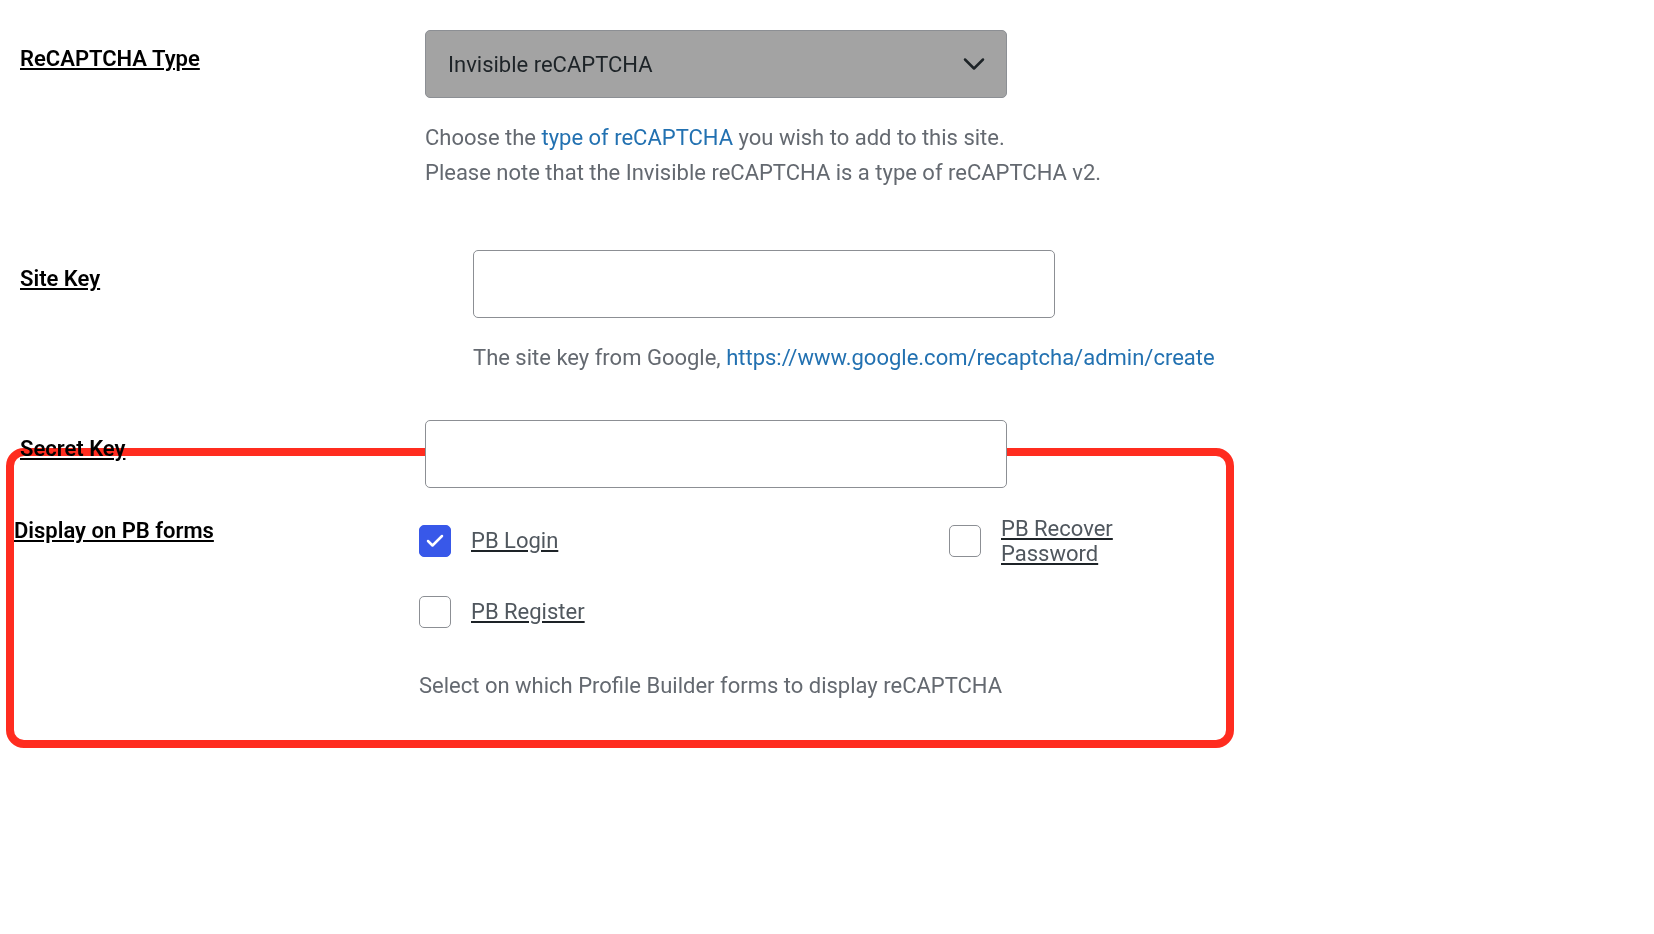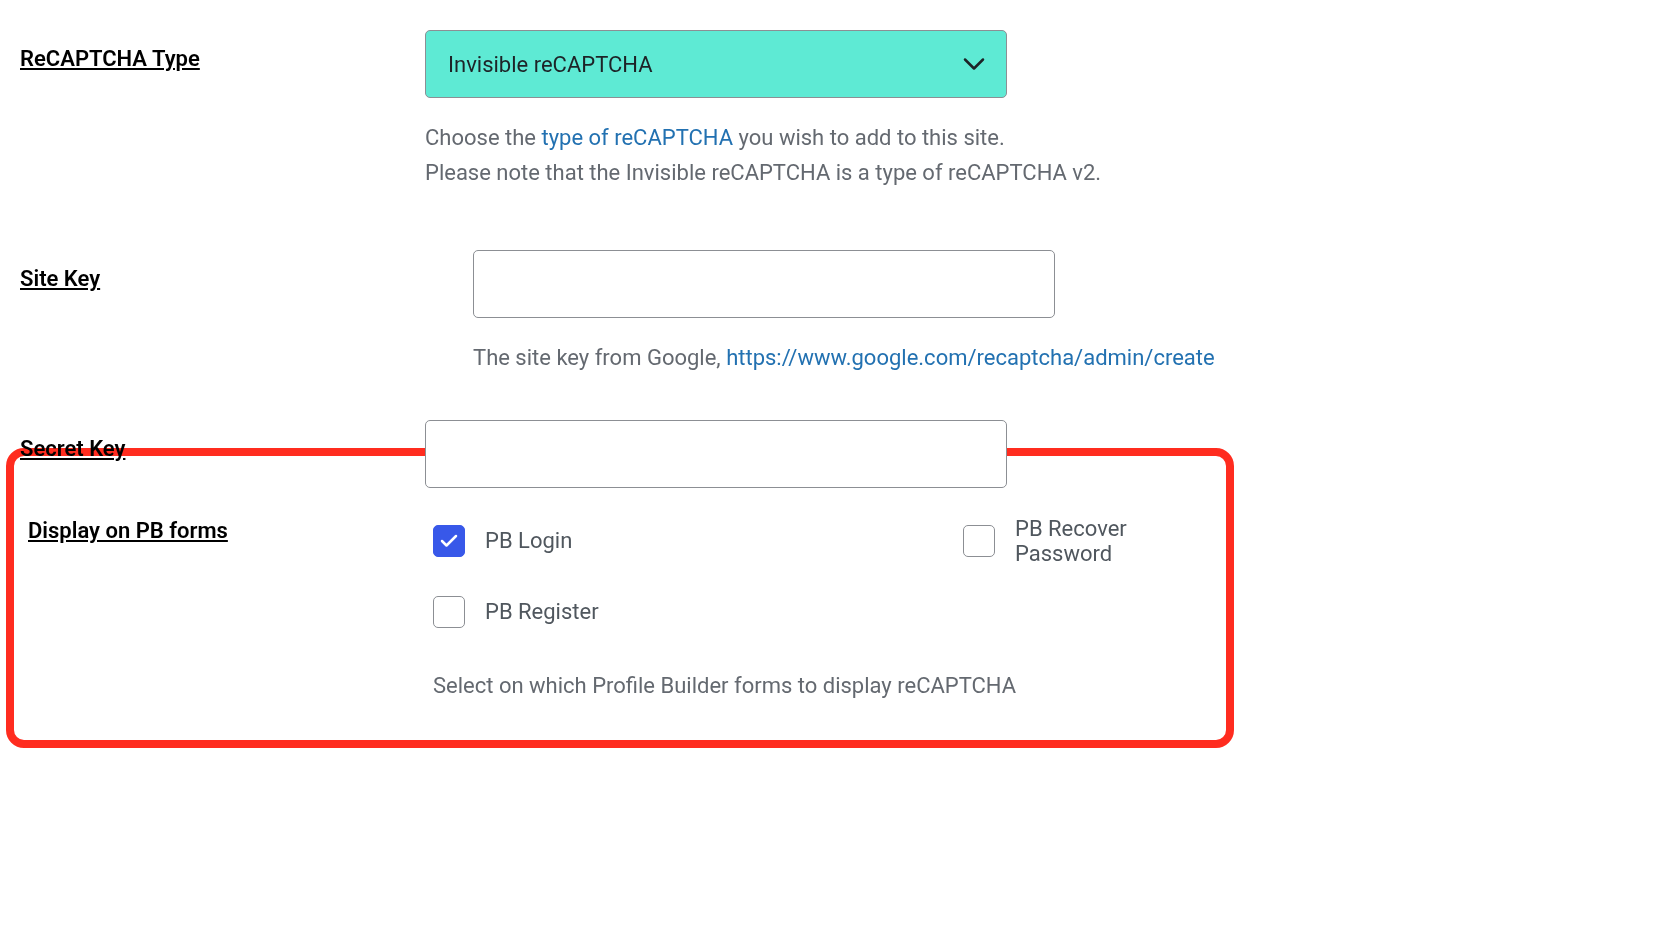--- a/index.html
+++ b/index.html
@@ -39,21 +39,21 @@
       width: 582px;
     }
     .select-field {
       width: 100%;
       height: 68px;
       border: 1px solid #8c8f94;
       border-radius: 5px;
       padding: 0 50px 0 22px;
       font-size: 22px;
       color: #1d2327;
-      background: #5eead4;
+      background: #a3a3a3;
       appearance: none;
       cursor: pointer;
       display: flex;
       align-items: center;
     }
     .select-chevron {
       position: absolute;
       right: 22px;
       top: 50%;
       transform: translateY(-50%);
@@ -81,32 +81,32 @@
     .highlight-box {
       border: 8px solid #ff2c1f;
       border-radius: 18px;
       padding: 60px 0 36px 0;
       margin-left: -14px;
       margin-top: -40px;
       width: 1228px;
     }
     .highlight-box .form-row {
       margin-bottom: 1px;
-      padding-left: 14px;
     }
     .checkbox-grid {
       display: flex;
       flex-wrap: wrap;
       max-width: 780px;
     }
     .checkbox-item {
       display: flex;
       align-items: center;
       width: 530px;
       margin-bottom: 30px;
+      text-decoration: underline;
     }
     .checkbox-item:nth-child(2) {
       width: 240px;
     }
     .checkbox {
       width: 32px;
       height: 32px;
       border: 1.5px solid #8c8f94;
       border-radius: 5px;
       display: flex;

